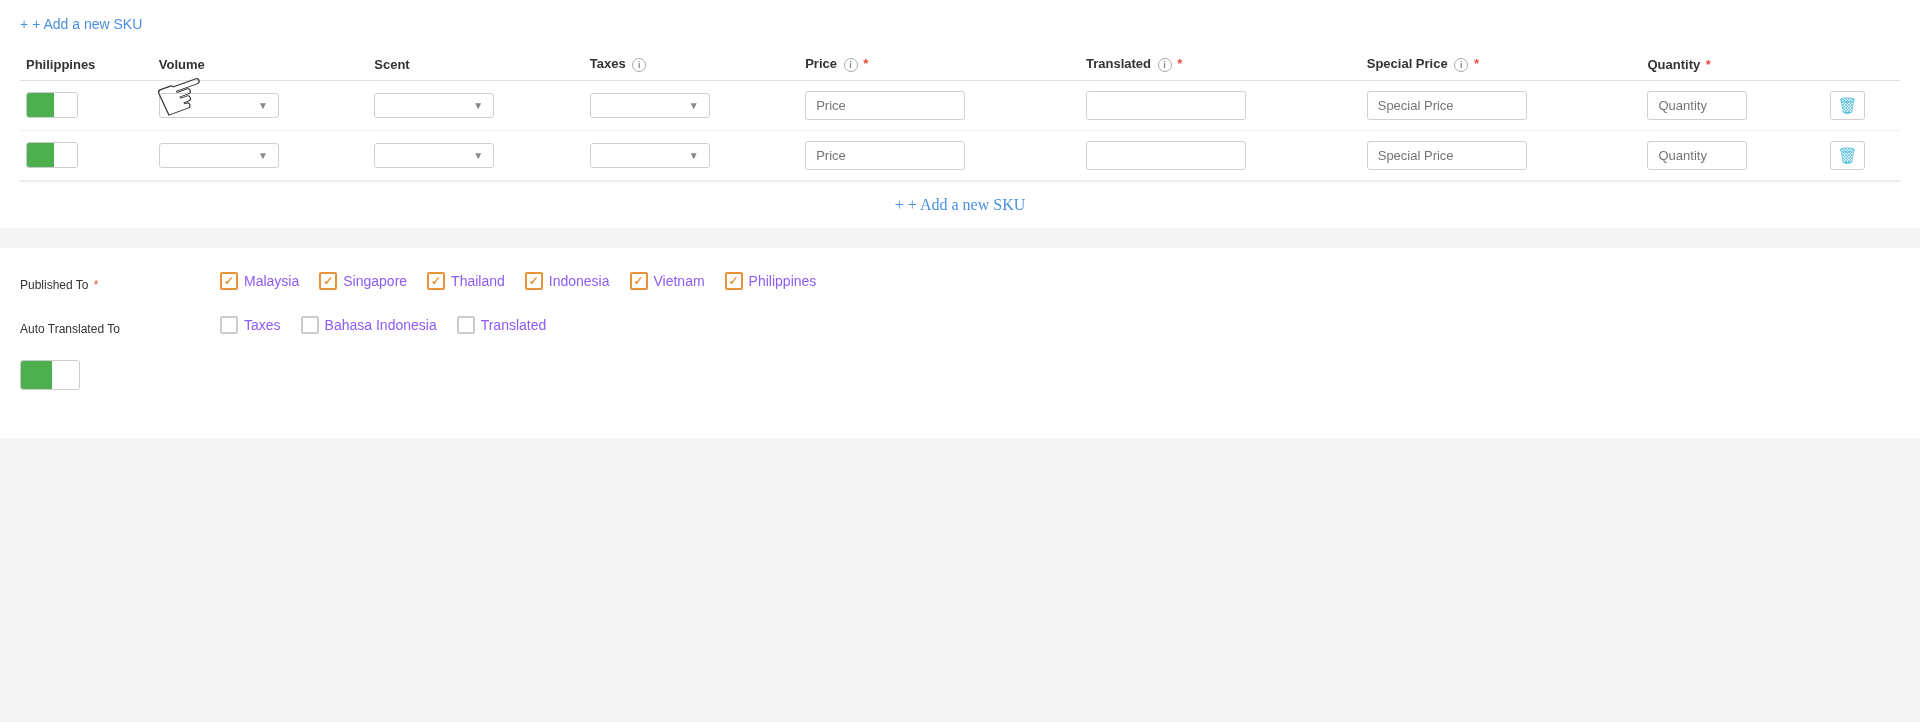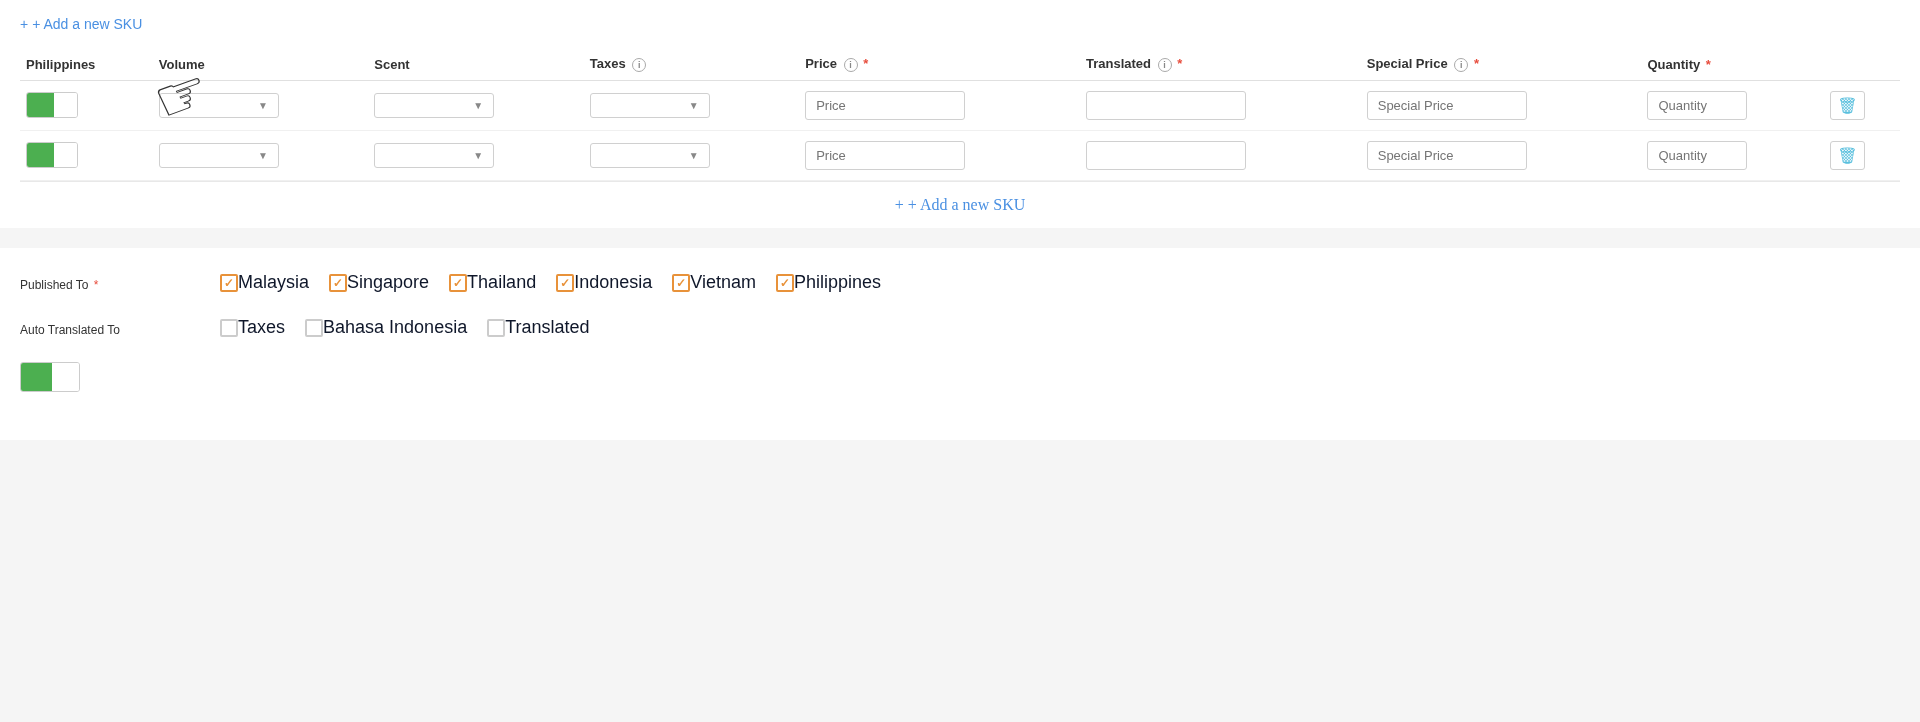--- a/index.html
+++ b/index.html
@@ -168,22 +168,23 @@
       display: flex;
       align-items: center;
       flex-wrap: wrap;
       gap: 20px;
     }
 
     
     .checkbox-item {
       display: flex;
       align-items: center;
-      font-size: 18px;
-      color: #0f172a;
+      gap: 6px;
+      font-size: 14px;
+      color: #8b5cf6;
       cursor: pointer;
     }
     .checkbox-box {
       width: 18px;
       height: 18px;
       border: 2px solid #e8923a;
       border-radius: 2px;
       background: #fff;
       display: flex;
       align-items: center;

